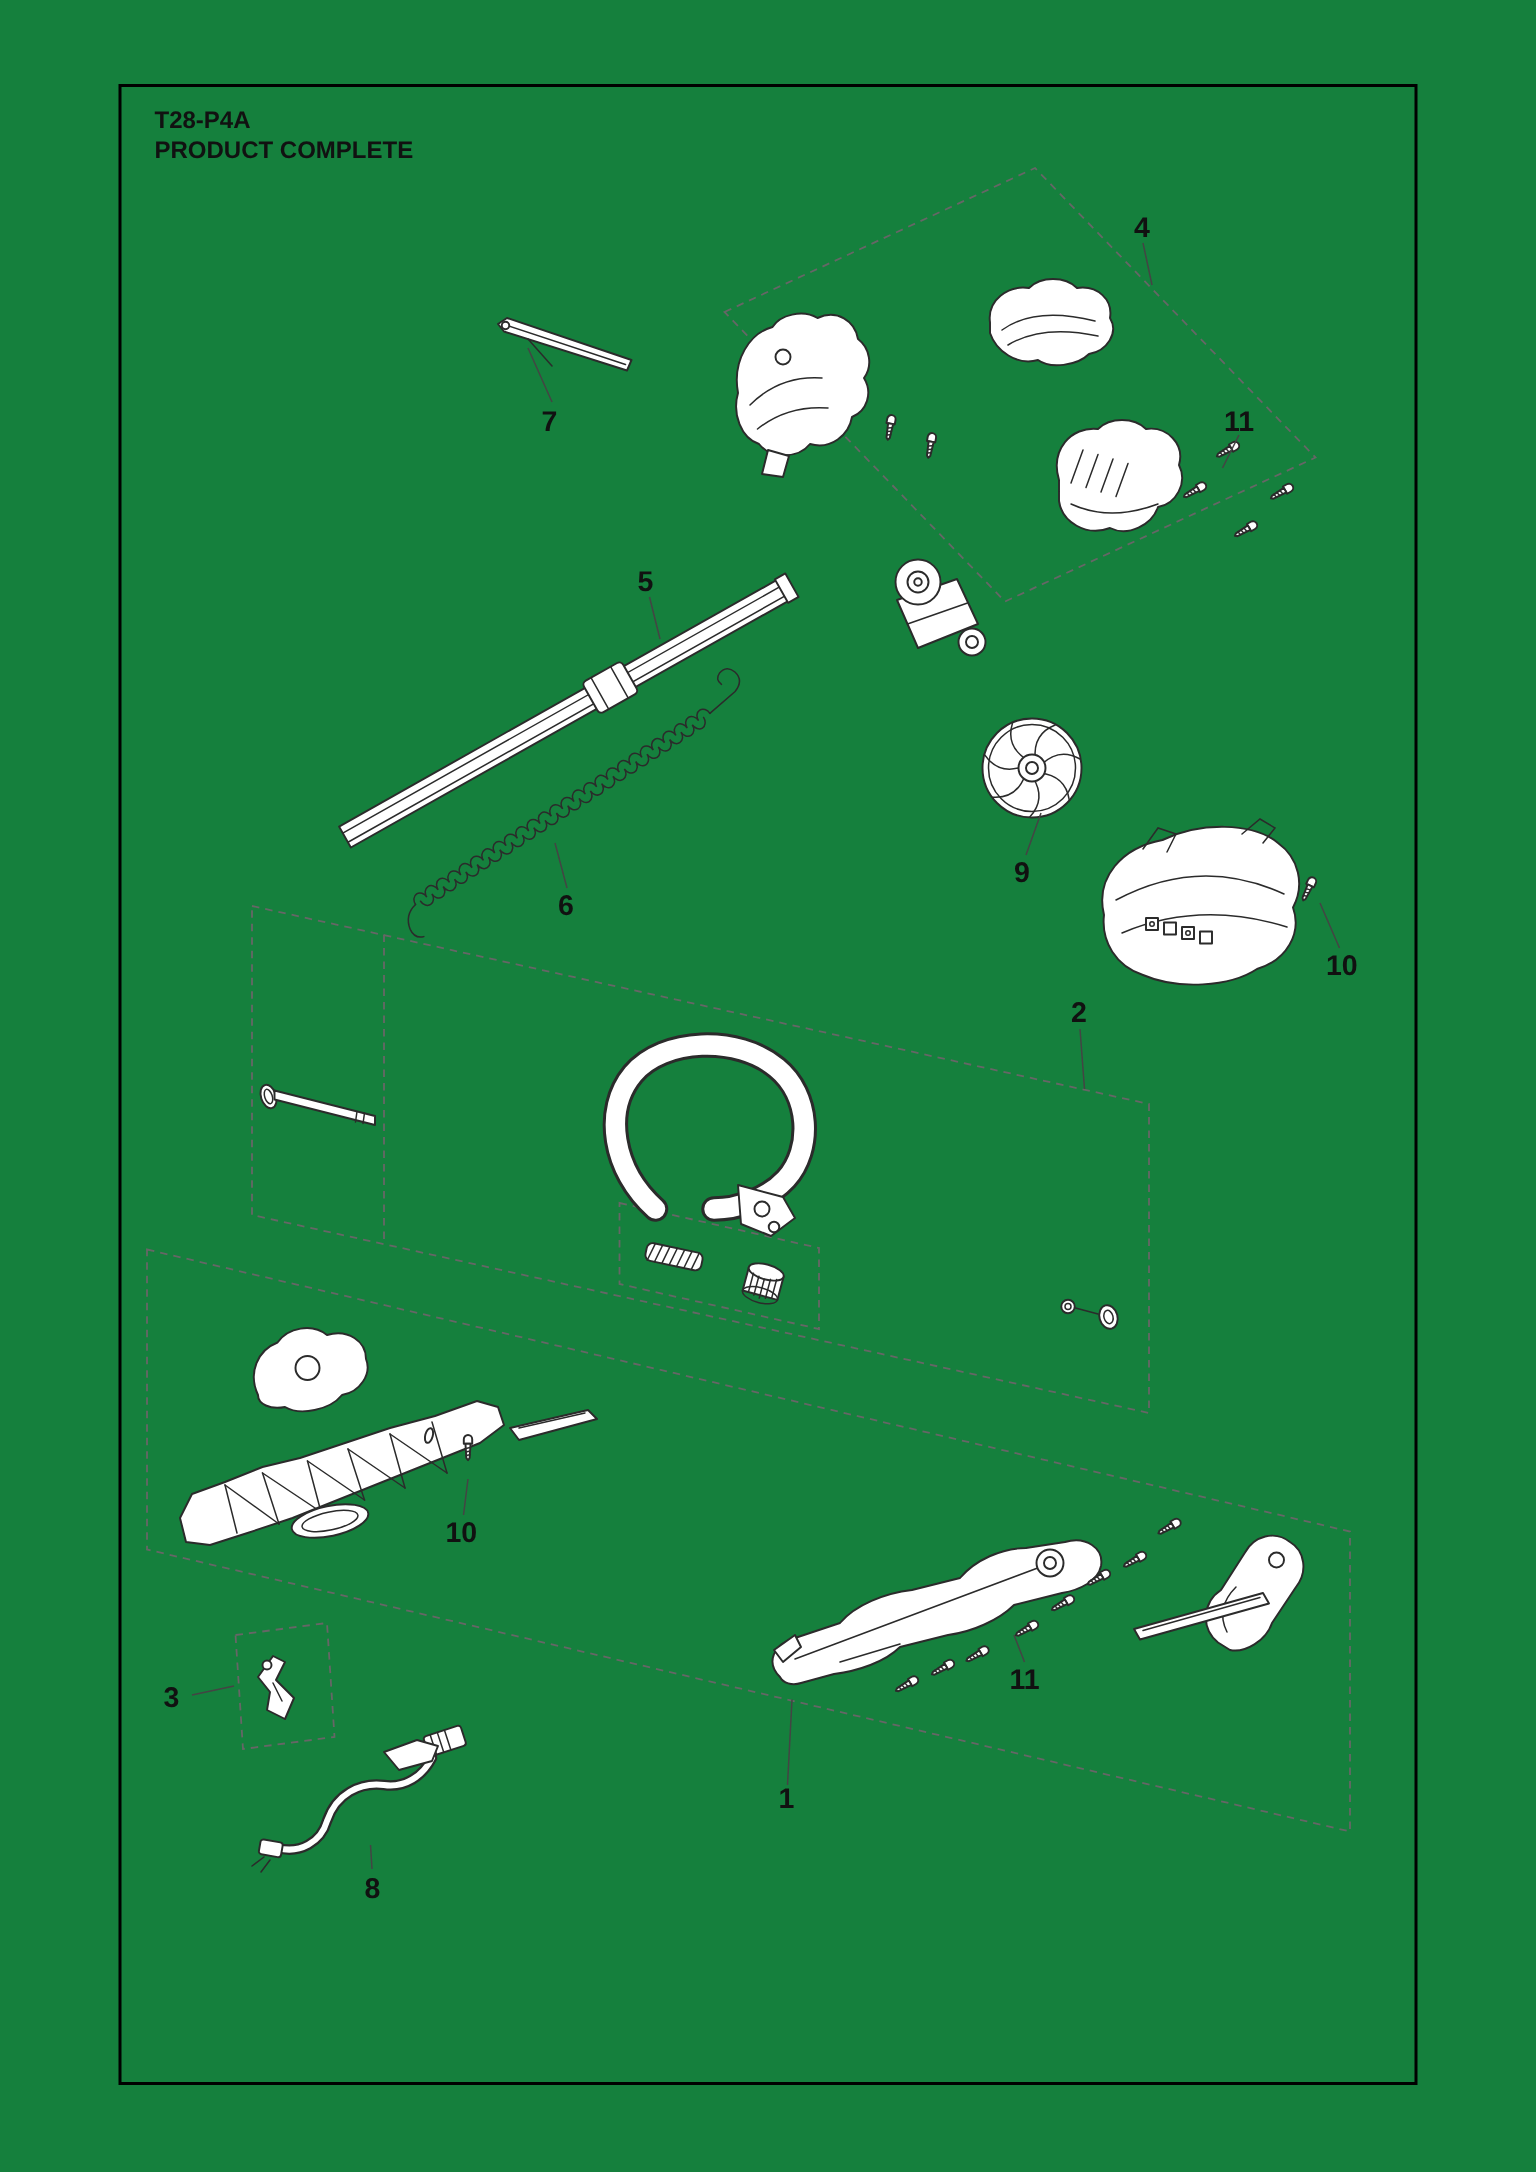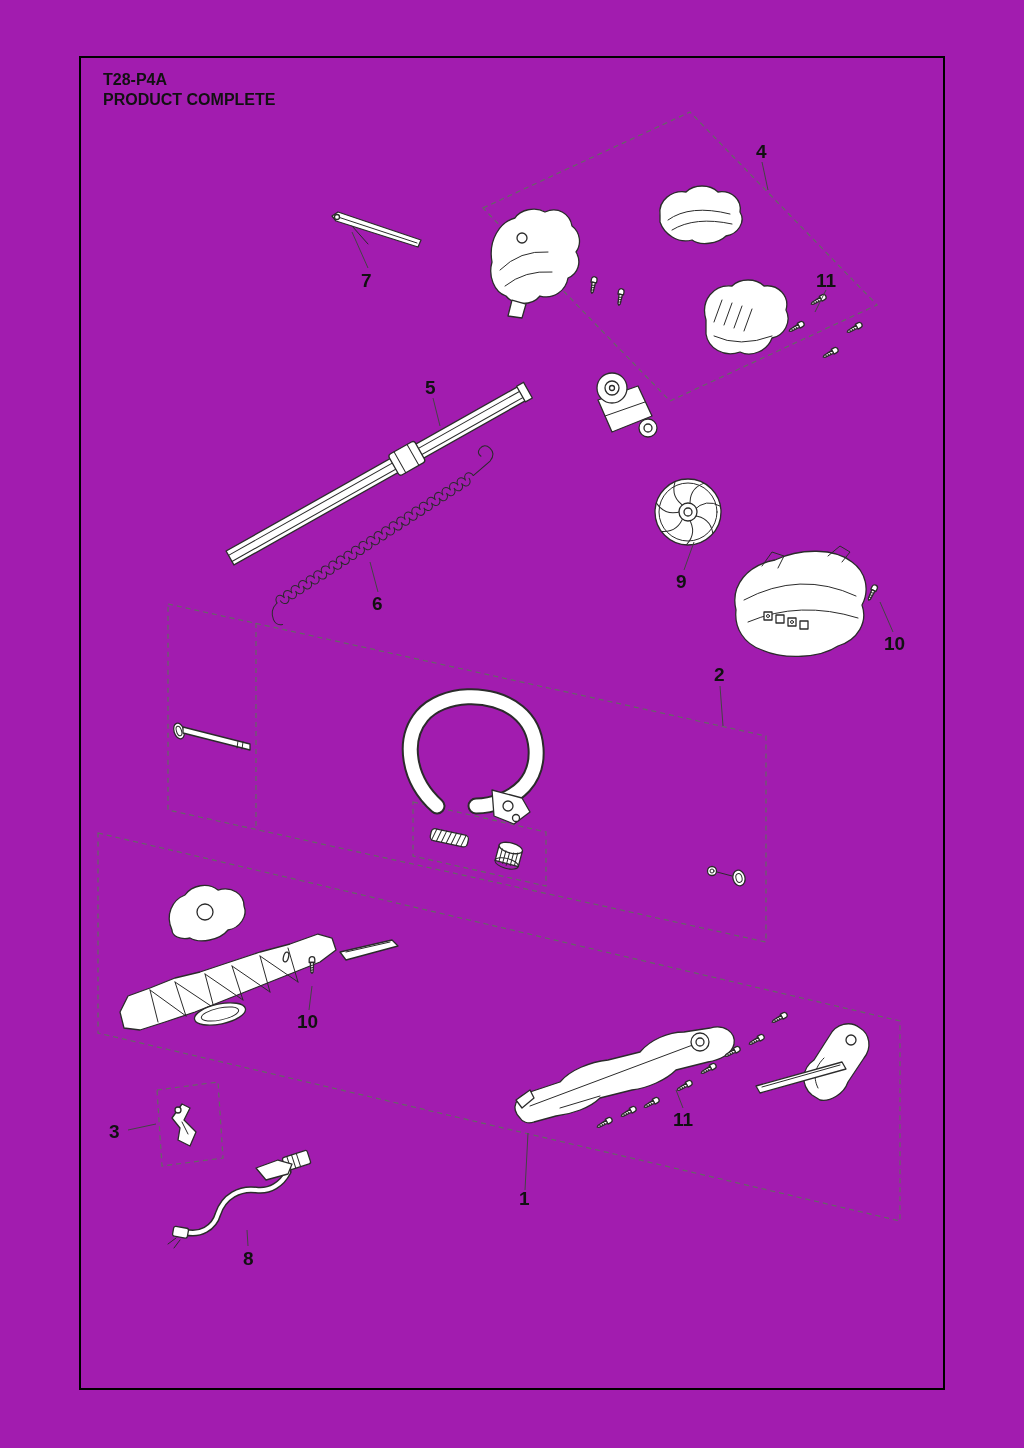--- a/index.html
+++ b/index.html
@@ -1,16 +1,16 @@
 <!DOCTYPE html>
 <html><head>
 <meta charset="utf-8">
 <style>
   html,body{margin:0;padding:0;background:#ffffff;}
-  .page{position:relative;width:1024px;height:1448px;background:#a21caf;font-family:"Liberation Sans",sans-serif;}
+  .page{position:relative;width:1024px;height:1448px;background:#15803d;font-family:"Liberation Sans",sans-serif;}
   svg{position:absolute;left:0;top:0;}
   .title-text{font:bold 16px "Liberation Sans",sans-serif;fill:#111;}
   .callout{font:bold 19px "Liberation Sans",sans-serif;fill:#111;}
   .dashed{fill:none;stroke:#666;stroke-width:1.2;stroke-dasharray:5 4;}
   .part{fill:#fff;stroke:#2b2b2b;stroke-width:1.3;stroke-linejoin:round;stroke-linecap:round;}
   .pline{fill:none;stroke:#2b2b2b;stroke-width:1;stroke-linecap:round;}
   .tube-out{fill:none;stroke:#2b2b2b;stroke-width:17;stroke-linecap:round;}
   .tube-in{fill:none;stroke:#ffffff;stroke-width:13;stroke-linecap:round;}
   .wire-out{fill:none;stroke:#2b2b2b;stroke-width:7;stroke-linecap:round;}
   .wire-in{fill:none;stroke:#ffffff;stroke-width:4;stroke-linecap:round;}

